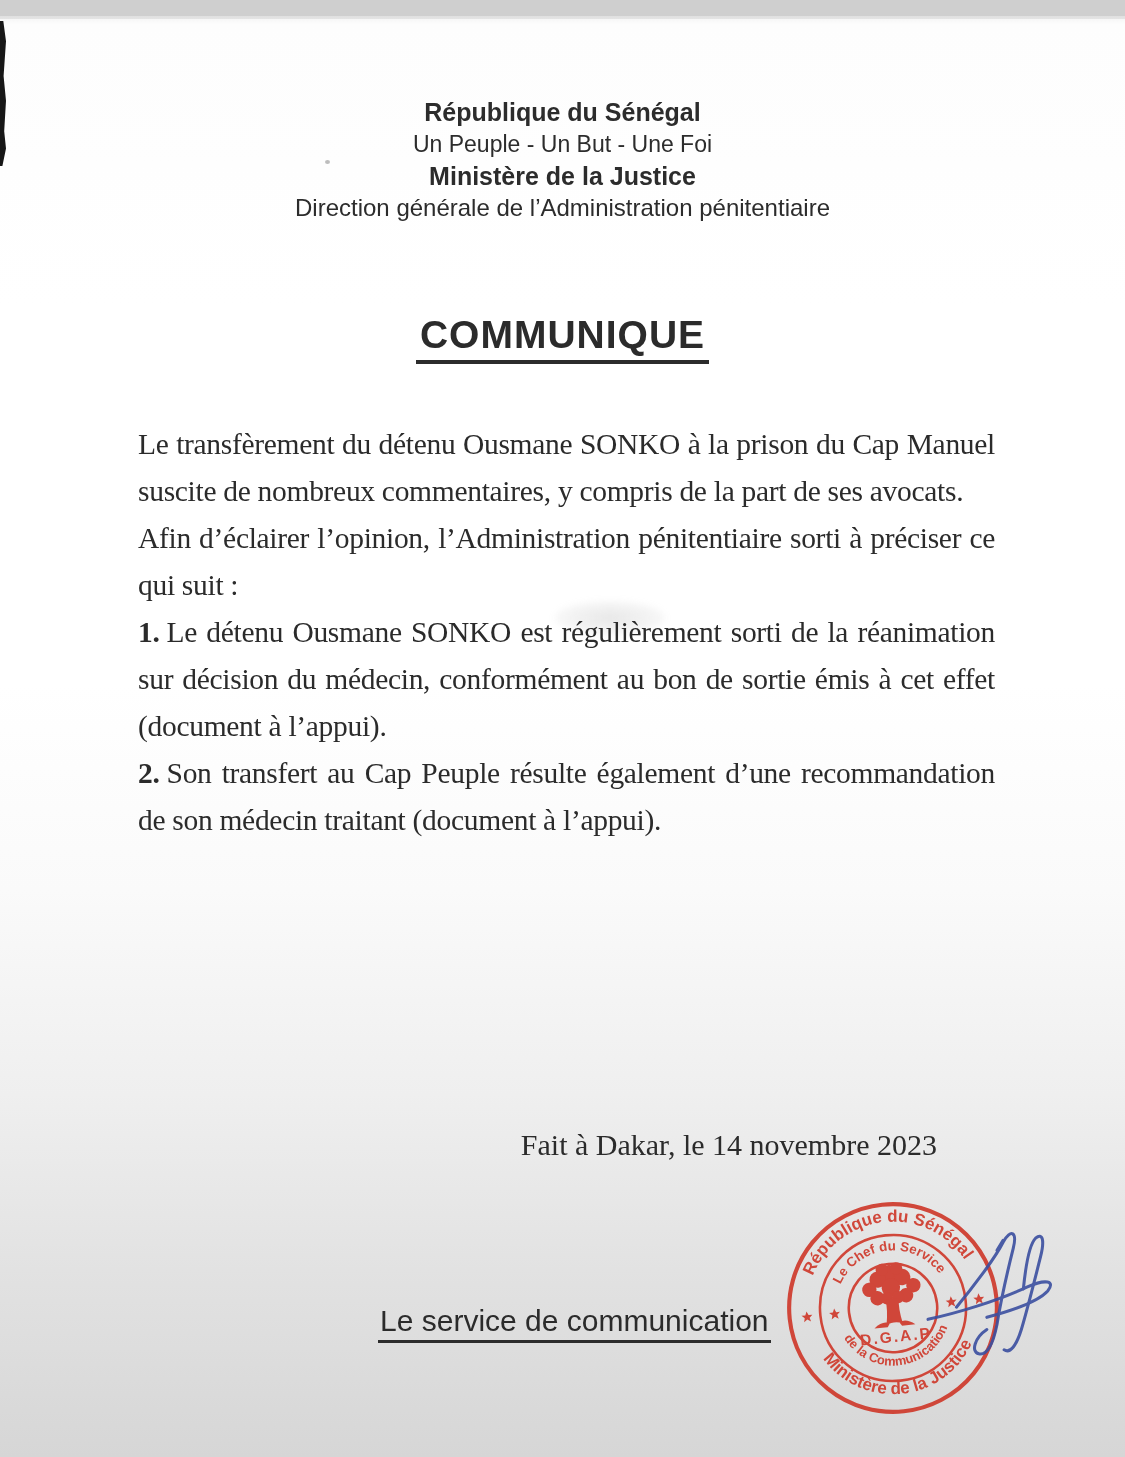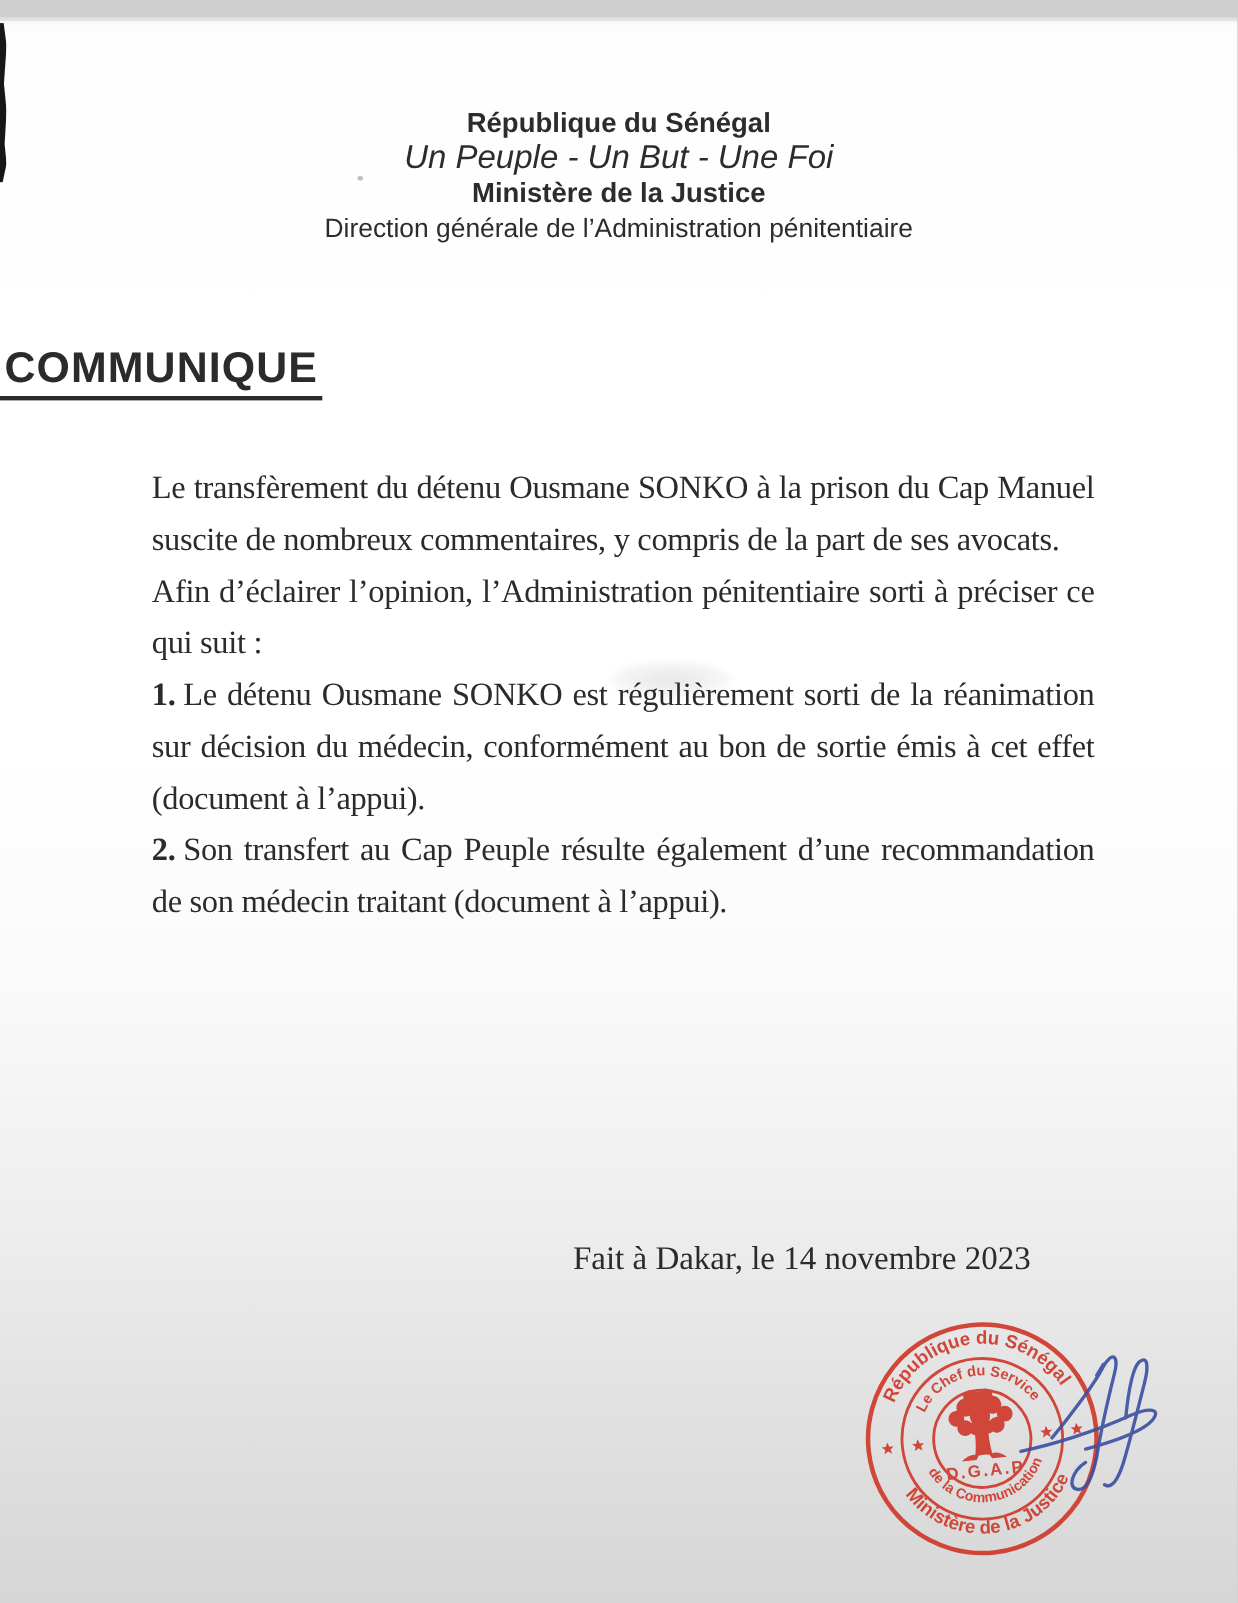--- a/index.html
+++ b/index.html
@@ -21,26 +21,26 @@
     clip-path:polygon(0 0,55% 0,100% 14%,60% 38%,100% 55%,70% 76%,100% 88%,40% 100%,0 100%);
   }
   .speck1{position:absolute;left:115px;top:1444px;width:5px;height:5px;border-radius:50%;background:#6f6f6f;}
   .speck2{position:absolute;left:325px;top:144px;width:5px;height:4px;border-radius:50%;background:#bdbdbd;}
   .smudge{position:absolute;left:555px;top:585px;width:110px;height:34px;border-radius:50%;
     background:radial-gradient(rgba(170,170,170,.28),rgba(170,170,170,0));filter:blur(3px);}
 
   
   .letterhead{position:absolute;top:80px;left:0;width:100%;text-align:center;line-height:32px;}
   .hdr-l1{font-size:25px;font-weight:bold;}
-  .hdr-l2{font-size:30px;font-style:italic;}
+  .hdr-l2{font-size:23px;}
   .hdr-l3{font-size:25px;font-weight:bold;}
   .hdr-l4{font-size:24px;text-align:center;}
 
   
-  .title-wrap{position:absolute;top:297px;left:0;width:100%;}
+  .title-wrap{position:absolute;top:297px;left:0;width:100%;text-align:center;}
   .title-text{
     display:inline-block;font-size:39px;font-weight:bold;letter-spacing:1px;
     border-bottom:4px solid #2c2c2c;padding:0 4px 3px 4px;color:#2b2b2b;
   }
 
   
   .body-text{
     position:absolute;left:138px;top:405px;width:857px;
     font-size:29.5px;line-height:47px;letter-spacing:-0.3px;
     text-align:justify;color:#2b2b2b;font-family:Liberation Serif, serif;
@@ -86,20 +86,21 @@
 
   <div class="body-text">
     <p class="mb33">Le transfèrement du détenu Ousmane SONKO à la prison du Cap Manuel suscite de nombreux commentaires, y compris de la part de ses avocats.</p>
     <p class="mb55">Afin d’éclairer l’opinion, l’Administration pénitentiaire sorti à préciser ce qui suit :</p>
     <p class="mb24"><strong class="item-number">1.</strong><span>Le détenu Ousmane SONKO est régulièrement sorti de la réanimation sur décision du médecin, conformément au bon de sortie émis à cet effet (document à l’appui).</span></p>
     <p class="mb24"><strong class="item-number">2.</strong><span>Son transfert au Cap Peuple résulte également d’une recommandation de son médecin traitant (document à l’appui).</span></p>
   </div>
 
   <div class="dateline">Fait à Dakar, le 14 novembre 2023</div>
 
+  <div class="signatory">Le service de communication</div>
 
   <svg class="stamp" viewBox="0 0 212 212" xmlns="http://www.w3.org/2000/svg">
     <defs>
       <path id="arcOuterTop" d="M 24.5 85.7 A 84 84 0 0 1 187.5 85.7" fill="none"></path>
       <path id="arcOuterBottom" d="M 27.1 134.7 A 84 84 0 0 0 184.9 134.7" fill="none"></path>
       <path id="arcInnerTop" d="M 51.9 91.5 A 56 56 0 0 1 160.1 91.5" fill="none"></path>
       <path id="arcInnerBottom" d="M 53.4 125.2 A 56 56 0 0 0 158.6 125.2" fill="none"></path>
       <path id="starShape" d="M0,-5.5 L1.6,-1.7 L5.3,-1.7 L2.4,0.9 L3.4,4.8 L0,2.5 L-3.4,4.8 L-2.4,0.9 L-5.3,-1.7 L-1.6,-1.7 Z"></path>
     </defs>
     <g transform="rotate(-6 106 106)" font-family="Liberation Sans, sans-serif">

